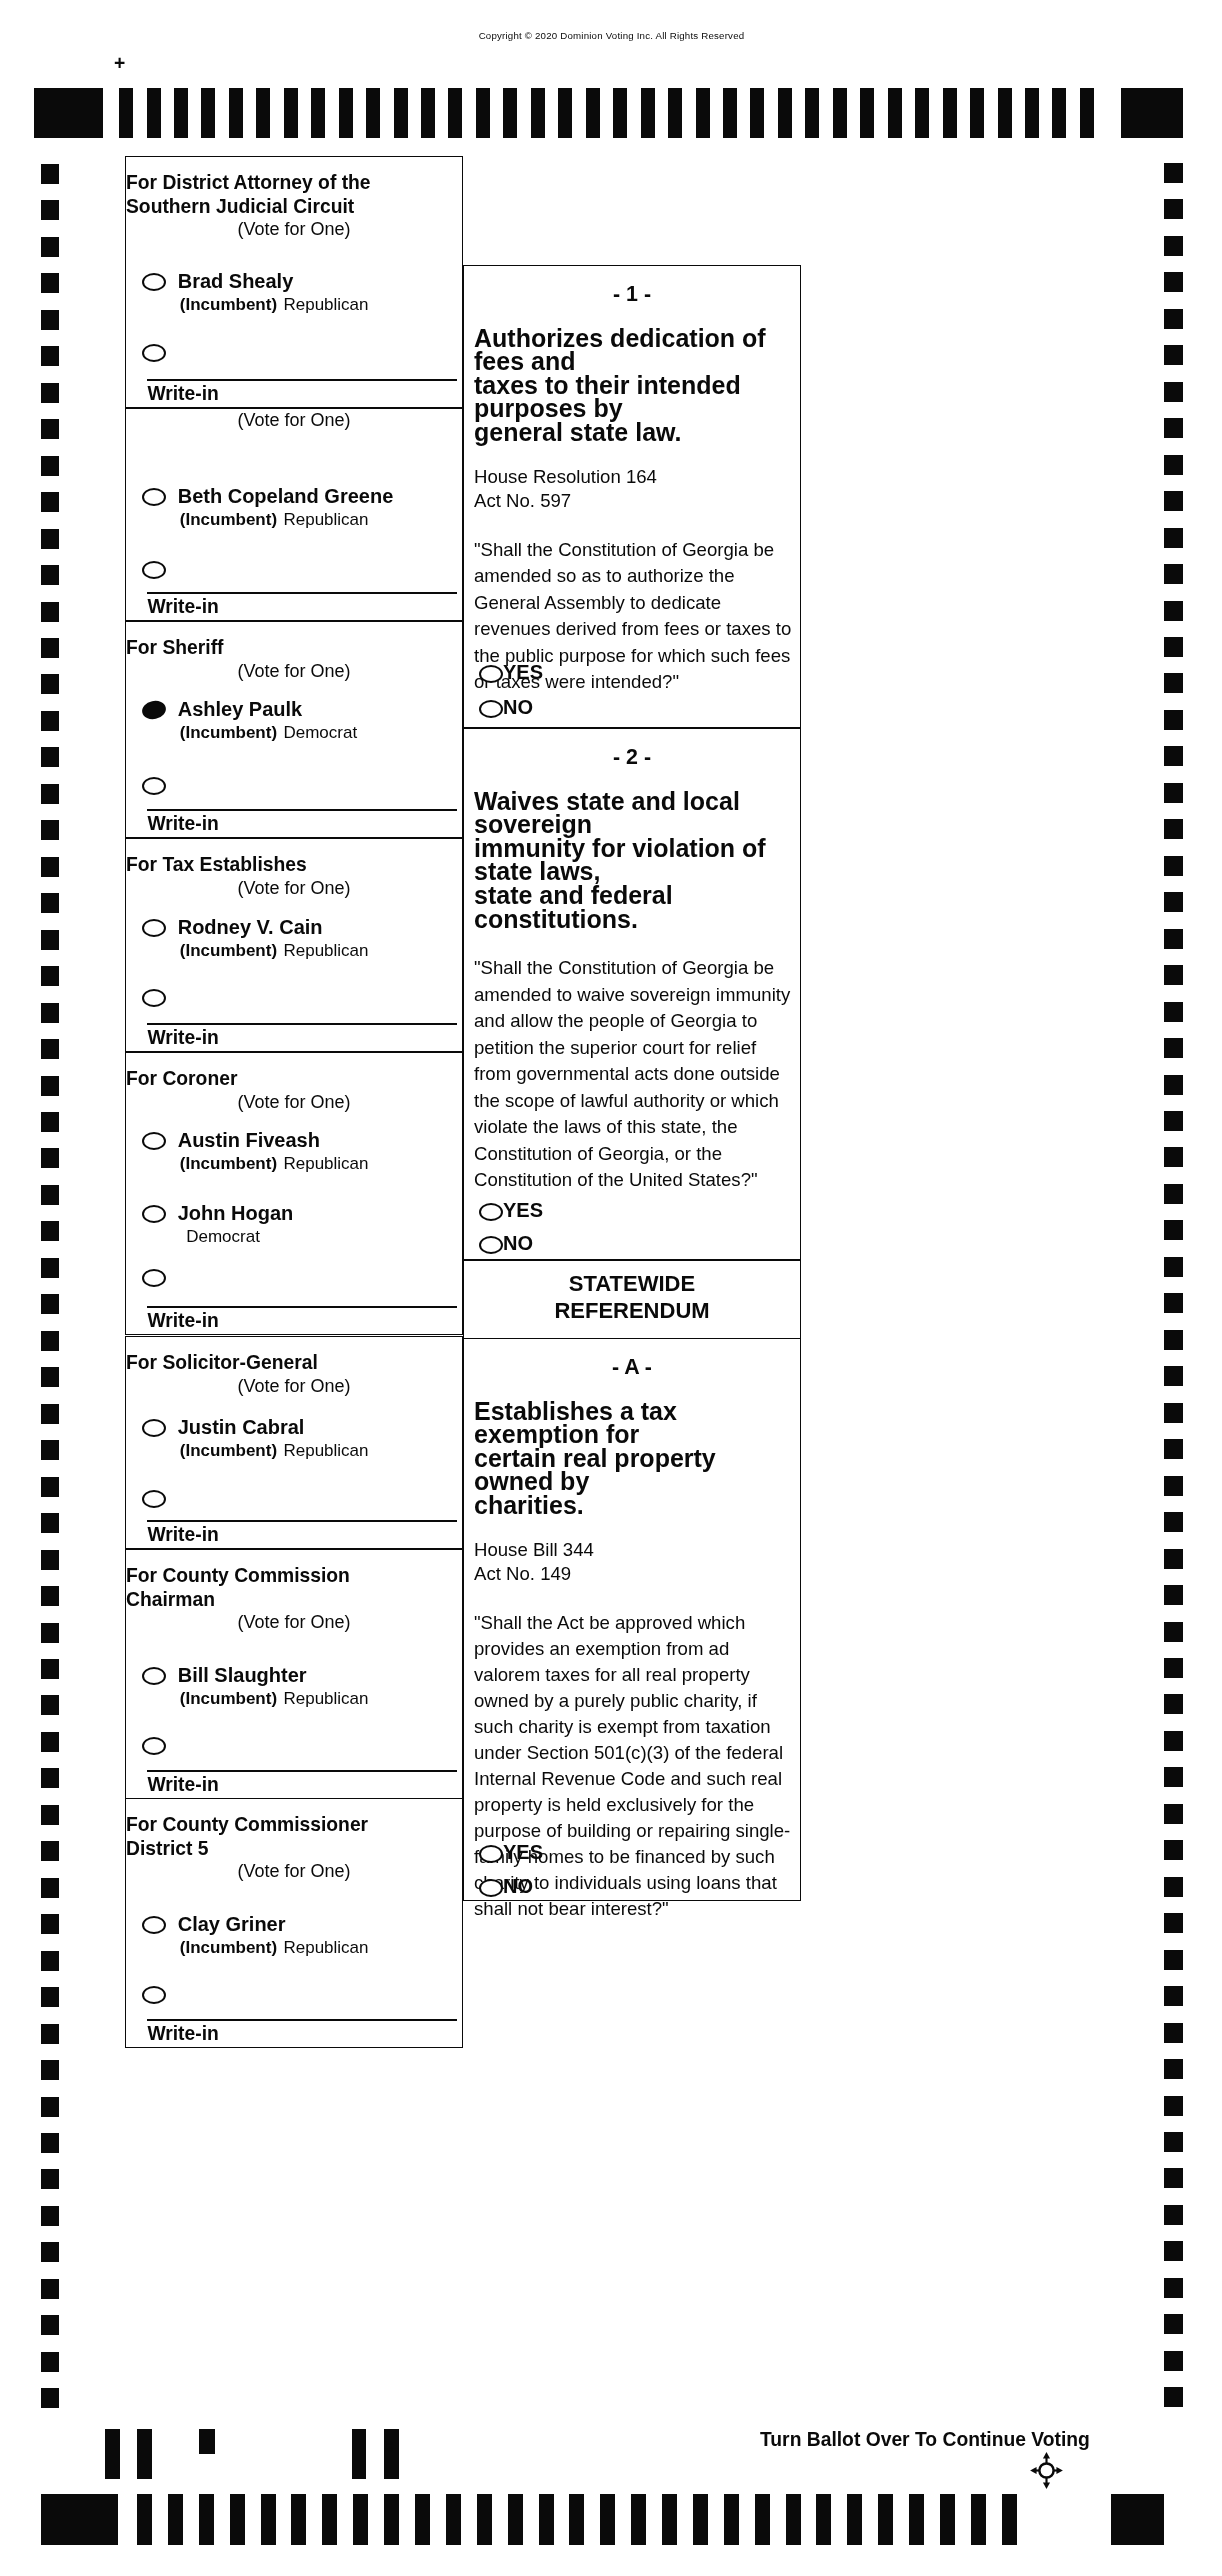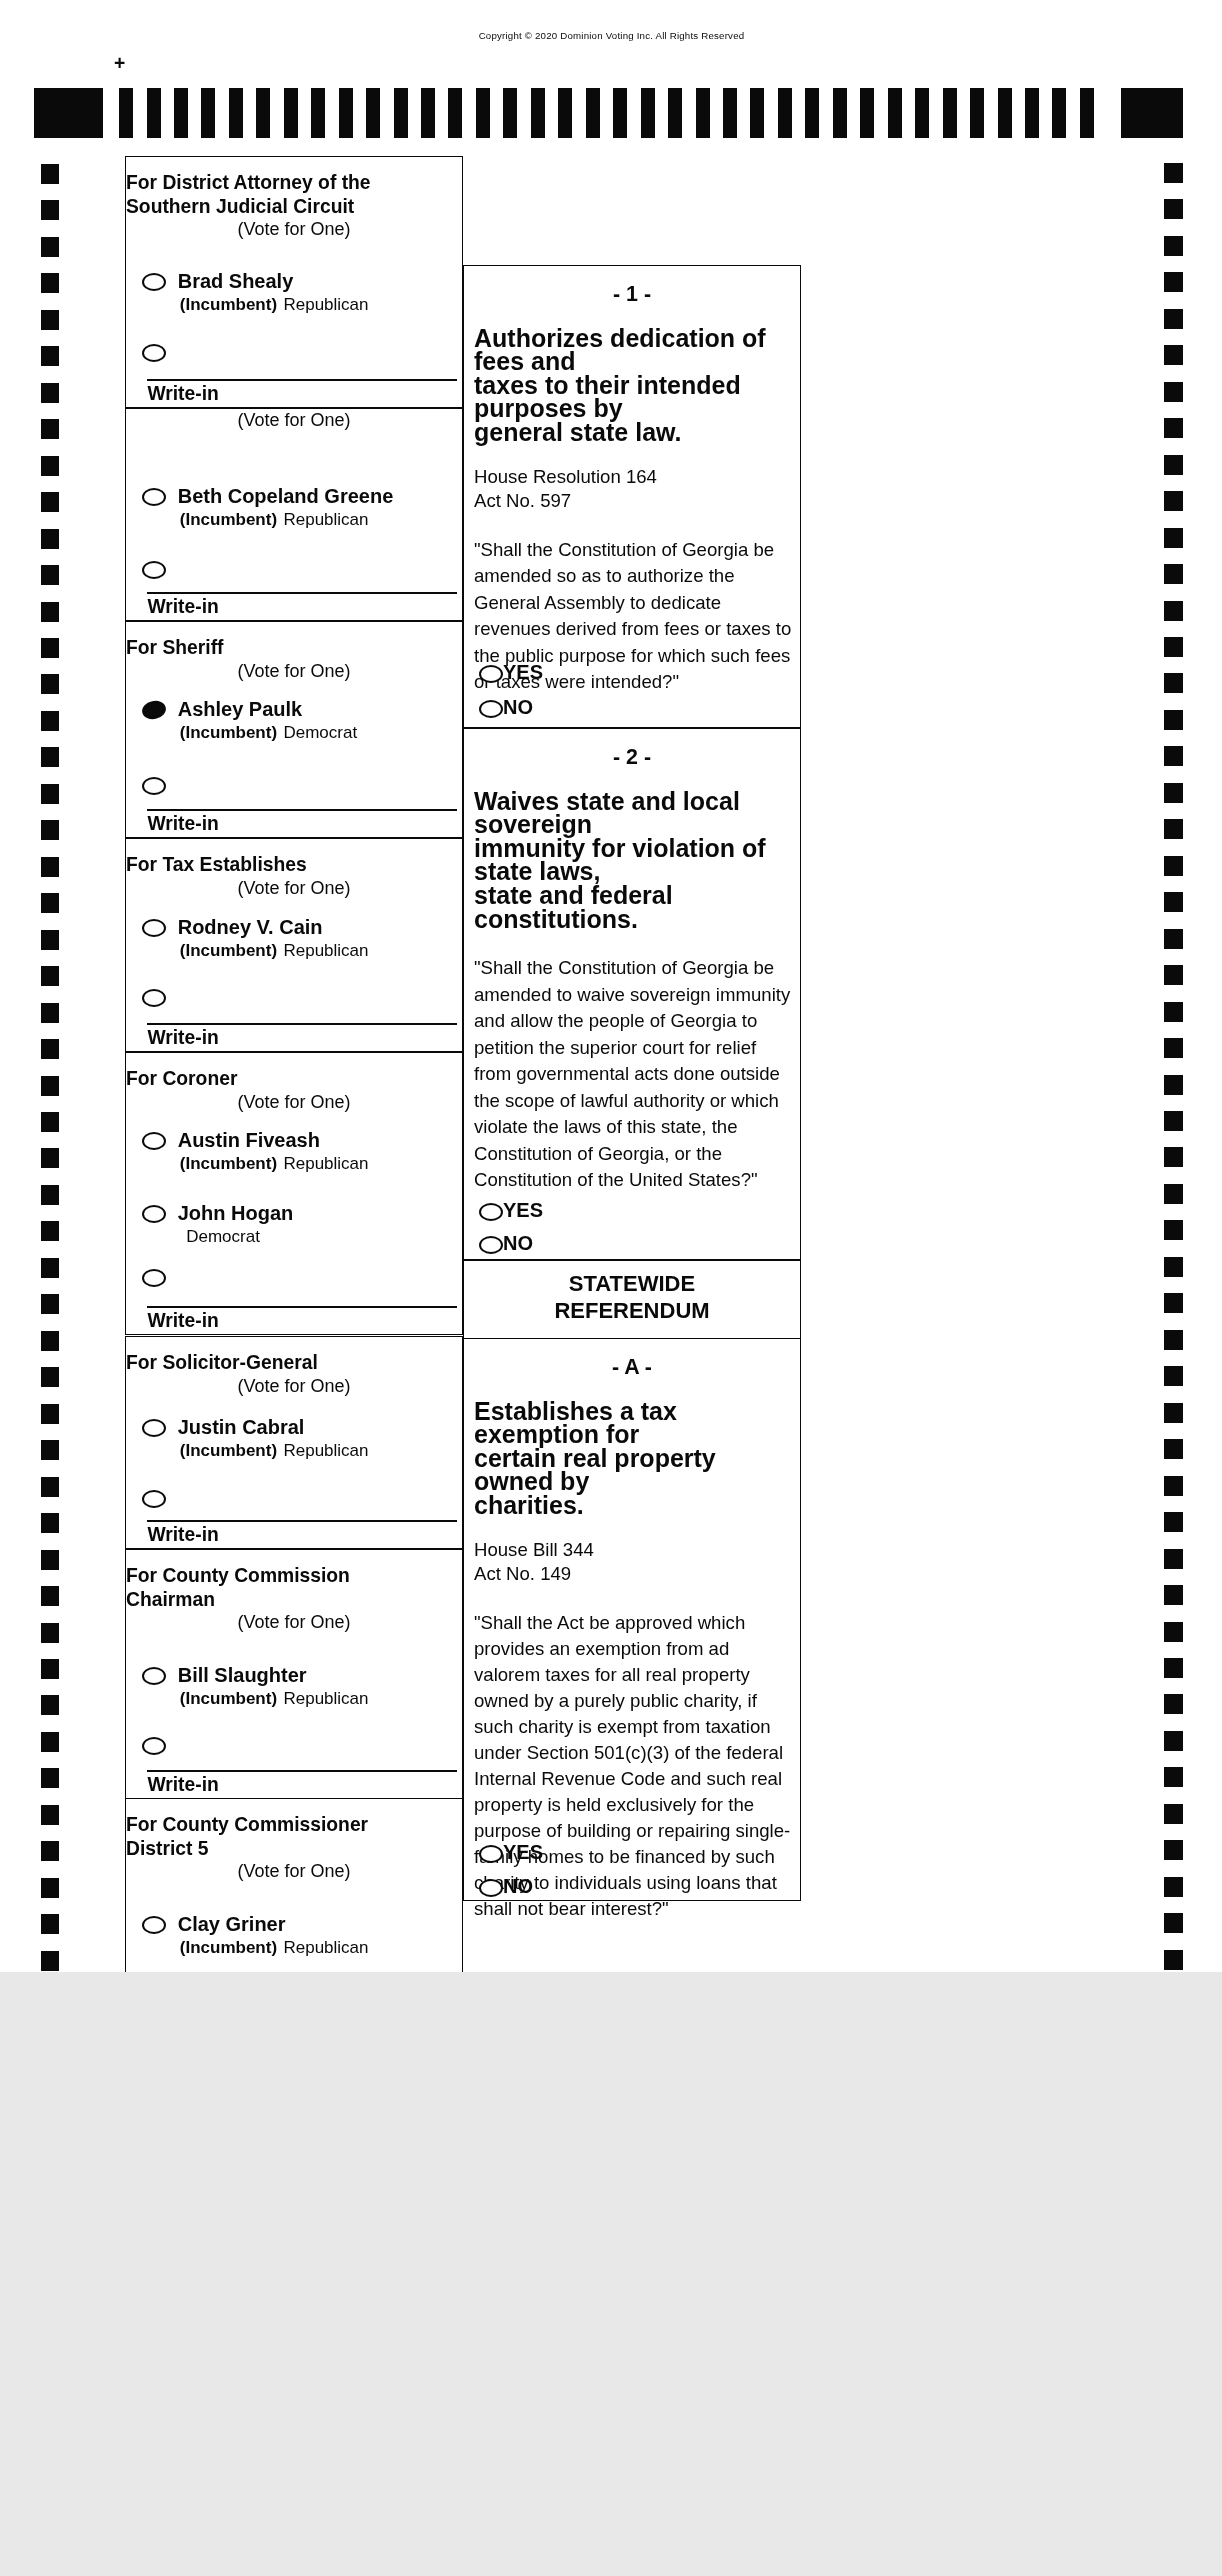--- a/index.html
+++ b/index.html
@@ -1,16 +1,16 @@
 <!DOCTYPE html>
 <html style="font-size:11.4px"><head>
 <meta charset="utf-8">
 <style>
   html,body{margin:0;padding:0;background:#e8e8e8;}
-  #ballot{position:relative;width:1223px;height:1972px;background:#ffffff;
+  #ballot{position:relative;width:1223px;height:2576px;background:#ffffff;
     font-family:"Liberation Sans",sans-serif;color:#0a0a0a;overflow:hidden;}
   .abs{position:absolute;}
   .ink{background:#0a0a0a;}
   
   #copyright{top:30px;left:0;width:1223px;text-align:center;font-size:9.7px;letter-spacing:0.2px;}
   #plusmark{top:53px;left:114px;font-size:19.3px;font-weight:bold;}
   
   .box{position:absolute;border:1.8px solid #0a0a0a;background:#fff;box-sizing:border-box;}
   .c-title{font-weight:bold;font-size:19.3px;line-height:23.6px;text-align:left;padding-top:14.3px;white-space:pre-line;}
   .c-vote{font-size:18px;line-height:22px;text-align:center;white-space:pre-line;}

